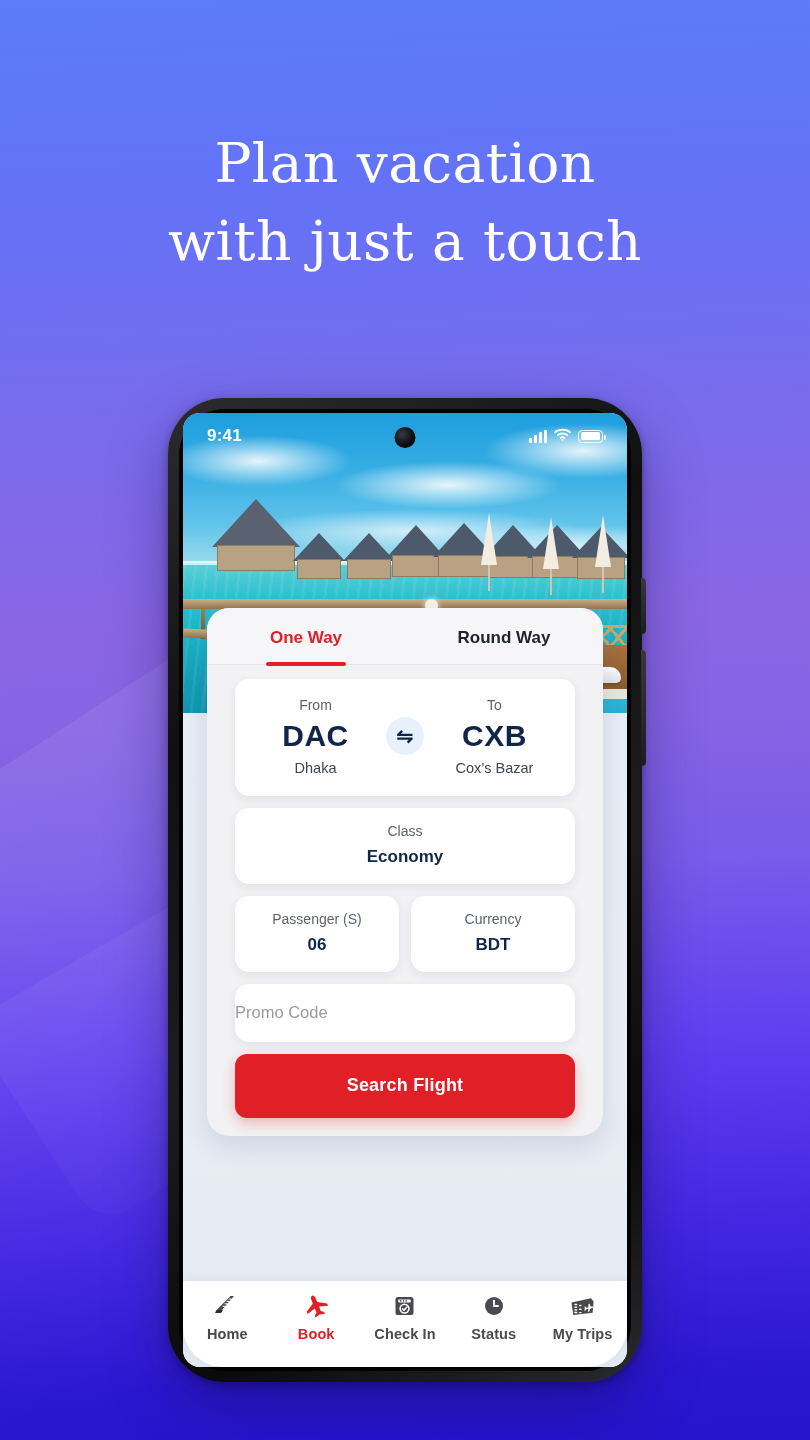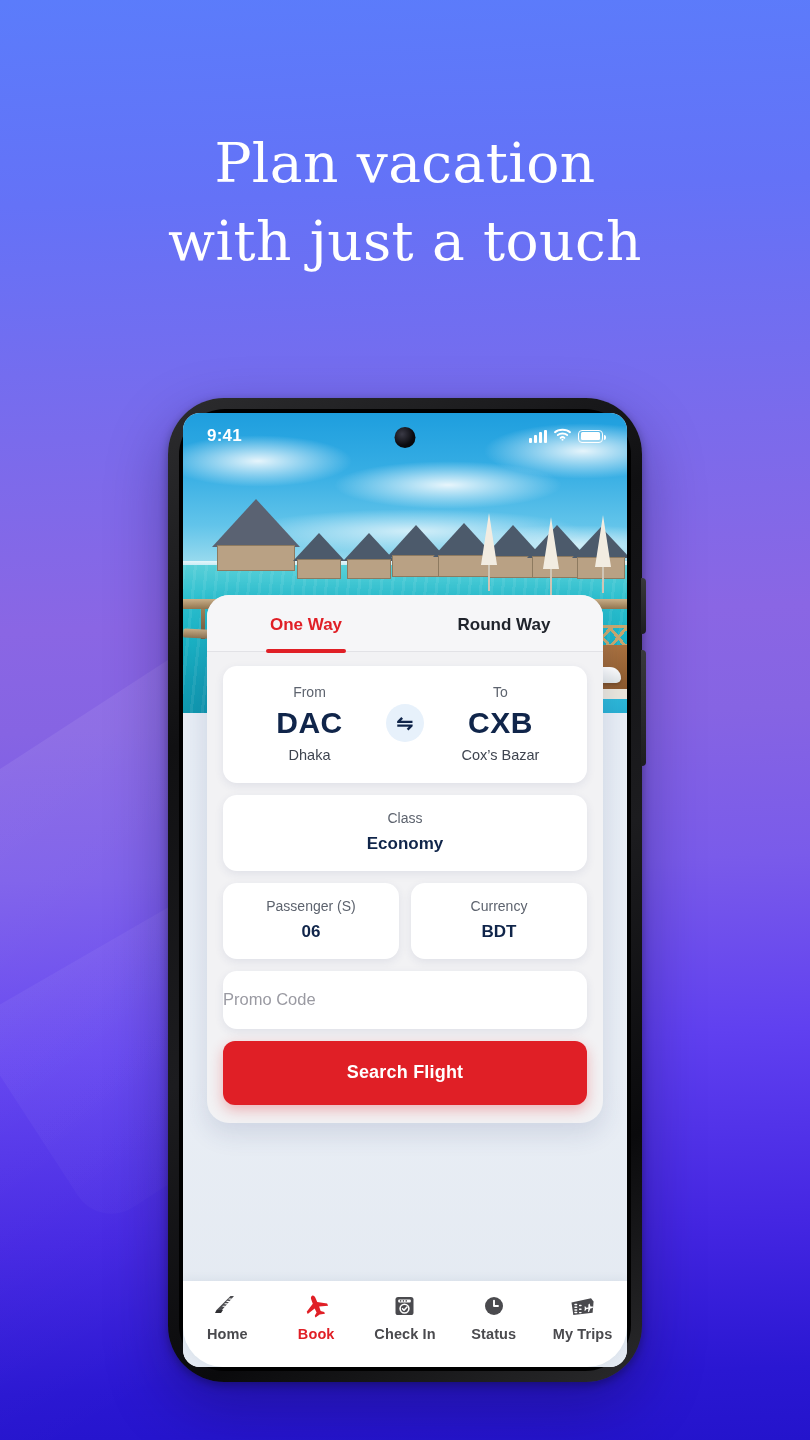--- a/index.html
+++ b/index.html
@@ -167,38 +167,38 @@
   .batt i{display:block;width:100%;height:100%;background:#fff;border-radius:1.5px;}
   .camera {
     position:absolute; left:50%; transform:translateX(-50%); top:14px;
     width:21px; height:21px; border-radius:50%;
     background:radial-gradient(circle at 36% 34%, #3a3a46 0%, #0b0b10 58%, #000 100%);
     z-index:7;
   }
 
   
   .panel {
-    position:absolute; left:24px; top:182px; width:calc(100% - 48px);
+    position:absolute; left:24px; top:195px; width:calc(100% - 48px);
     background:#f2f2f4; border-radius:22px;
     box-shadow:0 10px 26px rgba(40,60,110,.14);
     overflow:hidden;
     z-index:5;
   }
   .tabs { display:flex; background:#f6f6f8; }
   .tab {
     flex:1; text-align:center; padding:20px 0 16px;
     font-size:17px; font-weight:700; color:#20242c; position:relative;
     border-bottom:1.5px solid #e2e2e6;
   }
   .tab.active { color:#e01f26; }
   .tab.active::after {
     content:""; position:absolute; left:50%; transform:translateX(-50%);
     bottom:-1.5px; width:80px; height:3.5px; background:#e01f26; border-radius:2px;
   }
-  .panel-body { padding:14px 16px 18px; }
+  .panel-body { padding:14px 28px 18px; }
 
   .card {
     background:#fff; border-radius:14px;
     box-shadow:0 3px 10px rgba(40,60,110,.09);
   }
   .od-card { display:flex; align-items:center; padding:18px 10px 20px; position:relative; }
   .od-col { flex:1; text-align:center; }
   .od-label { font-size:14px; color:#5d636e; margin-bottom:7px; }
   .od-code { font-size:30px; font-weight:800; color:#10254a; letter-spacing:.5px; line-height:1.05; }
   .od-city { font-size:14.5px; color:#3f4550; margin-top:8px; }

